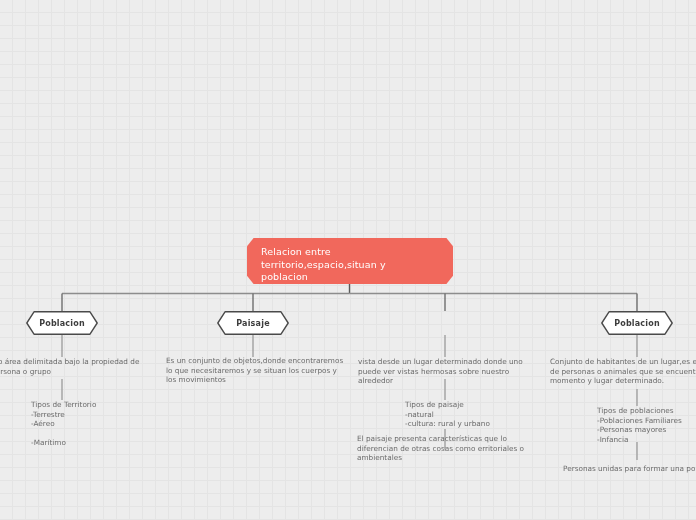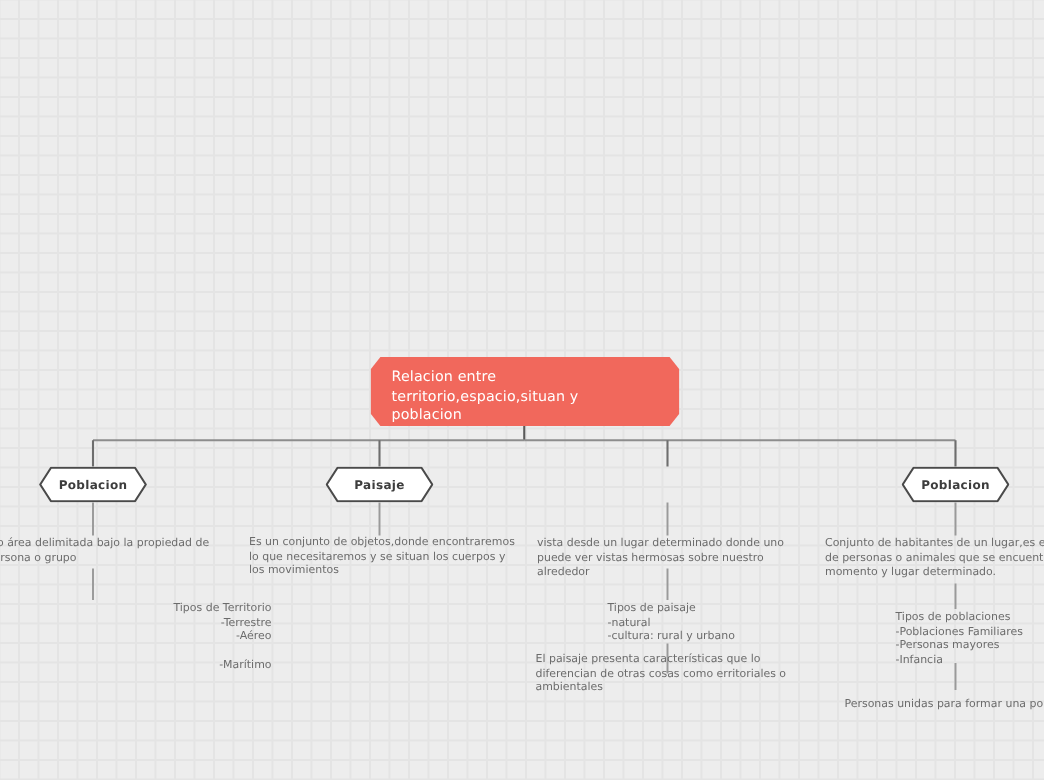--- a/index.html
+++ b/index.html
@@ -143,21 +143,21 @@
   </div>
 
   <div class="branch-node" style="left:26px;">
     <div class="hexshape"></div>
     <svg class="hexline" width="72" height="24" viewBox="0 0 72 24" xmlns="http://www.w3.org/2000/svg">
       <polygon points="8,0.8 64,0.8 71.2,12 64,23.2 8,23.2 0.8,12" fill="none" stroke="#4a4a4a" stroke-width="1.4" stroke-linejoin="round"></polygon>
     </svg>
     <div class="branch-label">Poblacion</div>
   </div>
   <div class="text-block" style="left:-25px; top:357px; width:175px;">Lugar o área delimitada bajo la propiedad de una persona o grupo</div>
-  <div class="text-block" style="left:31px; top:400px; width:150px;text-align:right;">Tipos de Territorio
+  <div class="text-block" style="left:31px; top:400px; width:150px;">Tipos de Territorio
 -Terrestre
 -Aéreo
 
 -Marítimo</div>
 
   <div class="branch-node" style="left:217px;">
     <div class="hexshape"></div>
     <svg class="hexline" width="72" height="24" viewBox="0 0 72 24" xmlns="http://www.w3.org/2000/svg">
       <polygon points="8,0.8 64,0.8 71.2,12 64,23.2 8,23.2 0.8,12" fill="none" stroke="#4a4a4a" stroke-width="1.4" stroke-linejoin="round"></polygon>
     </svg>

